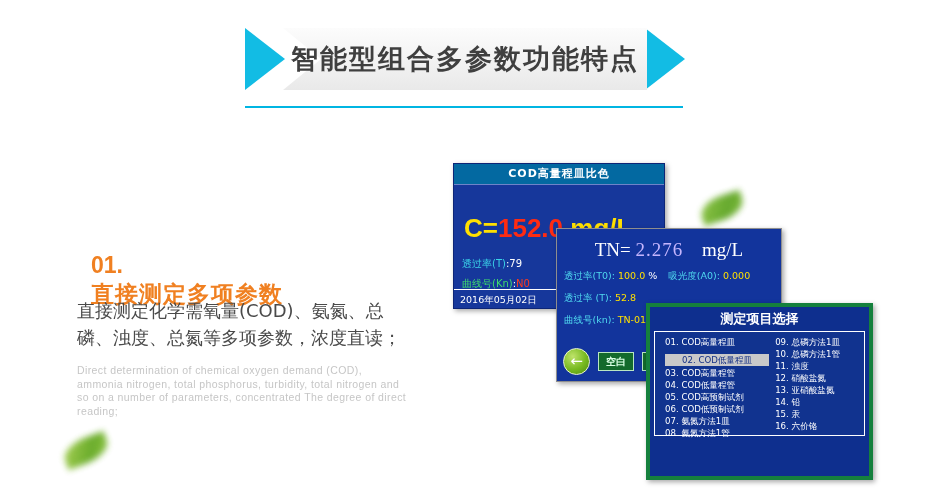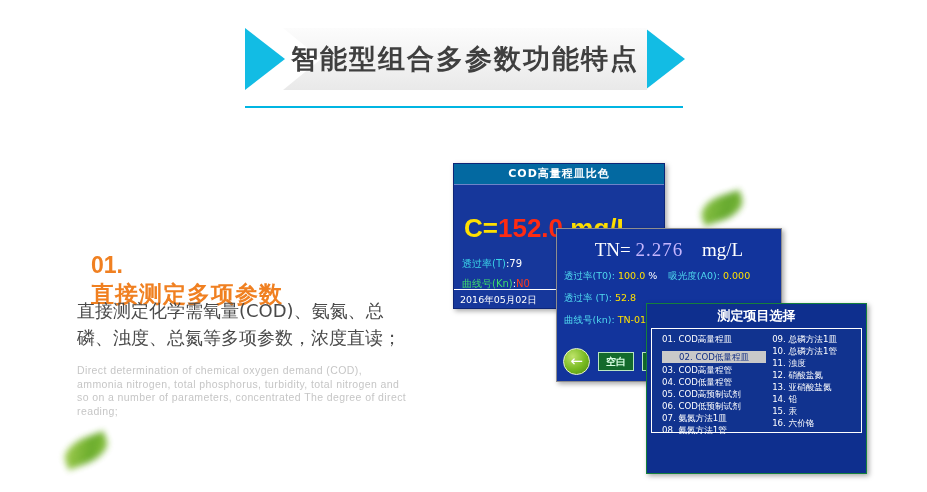--- a/index.html
+++ b/index.html
@@ -252,21 +252,21 @@
     line-height: 17px;
     text-align: center;
     font-weight: bold;
   }
 
   
   #select-screen {
     left: 646px; top: 303px;
     width: 219px; height: 169px;
     background: #0e2f8e;
-    border: 1px solid #15803d;
+    border: 4px solid #15803d;
     padding: 0;
   }
   #select-screen .sel-title {
     height: 24px;
     line-height: 24px;
     color: #ffffff;
     font-size: 13px;
     font-weight: bold;
     text-align: center;
     background: #0e2f8e;

